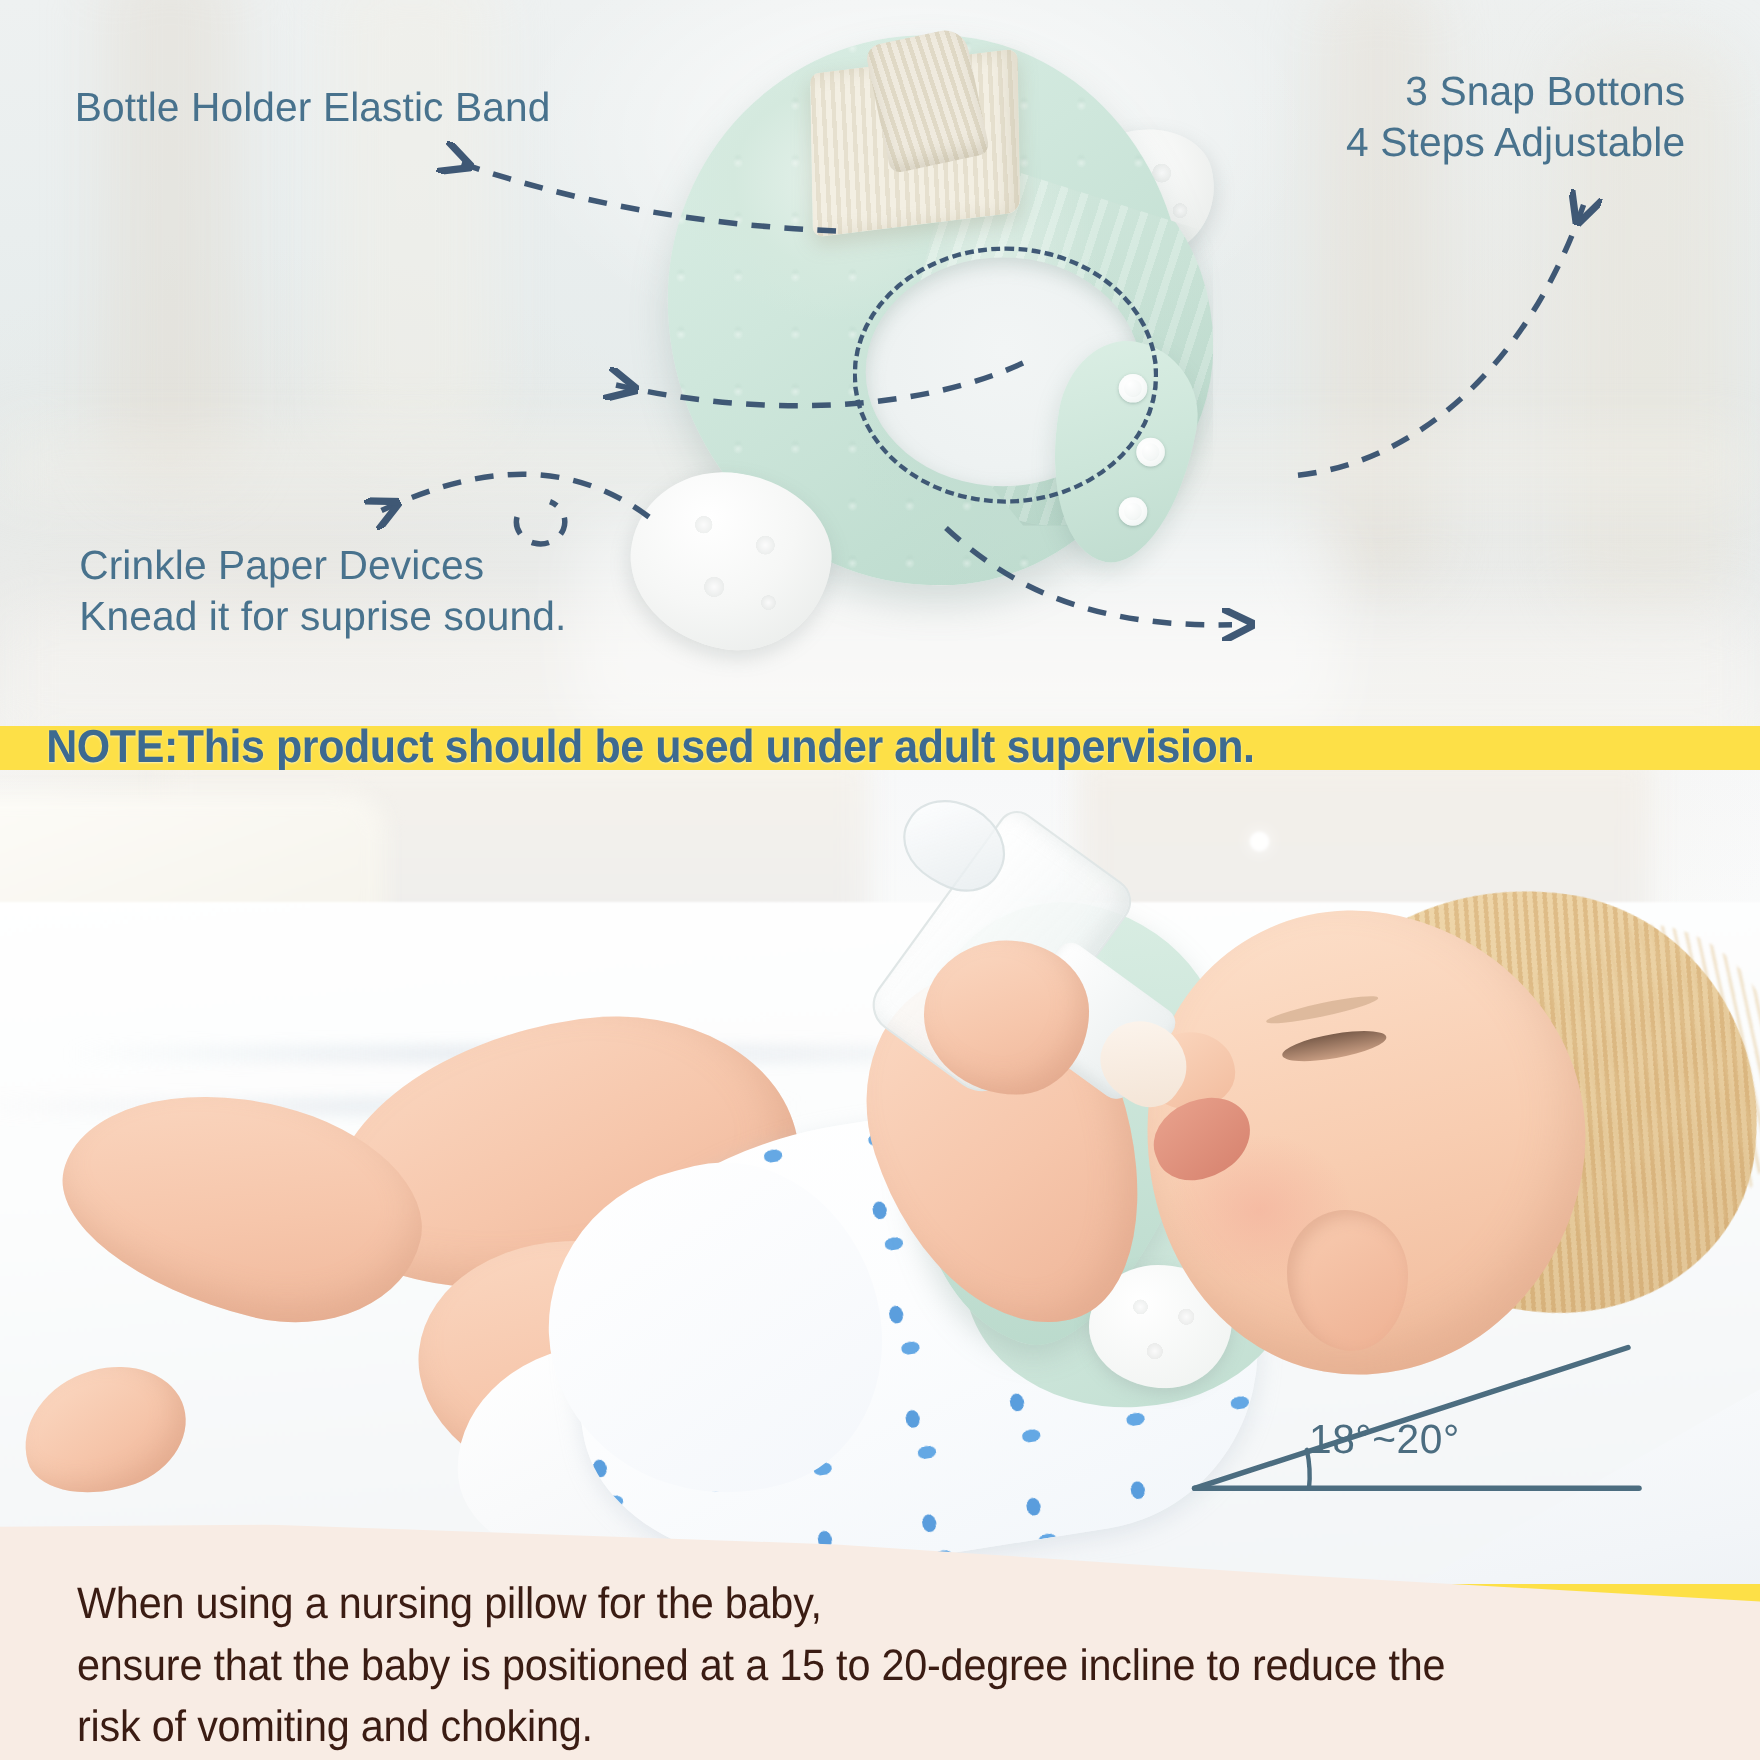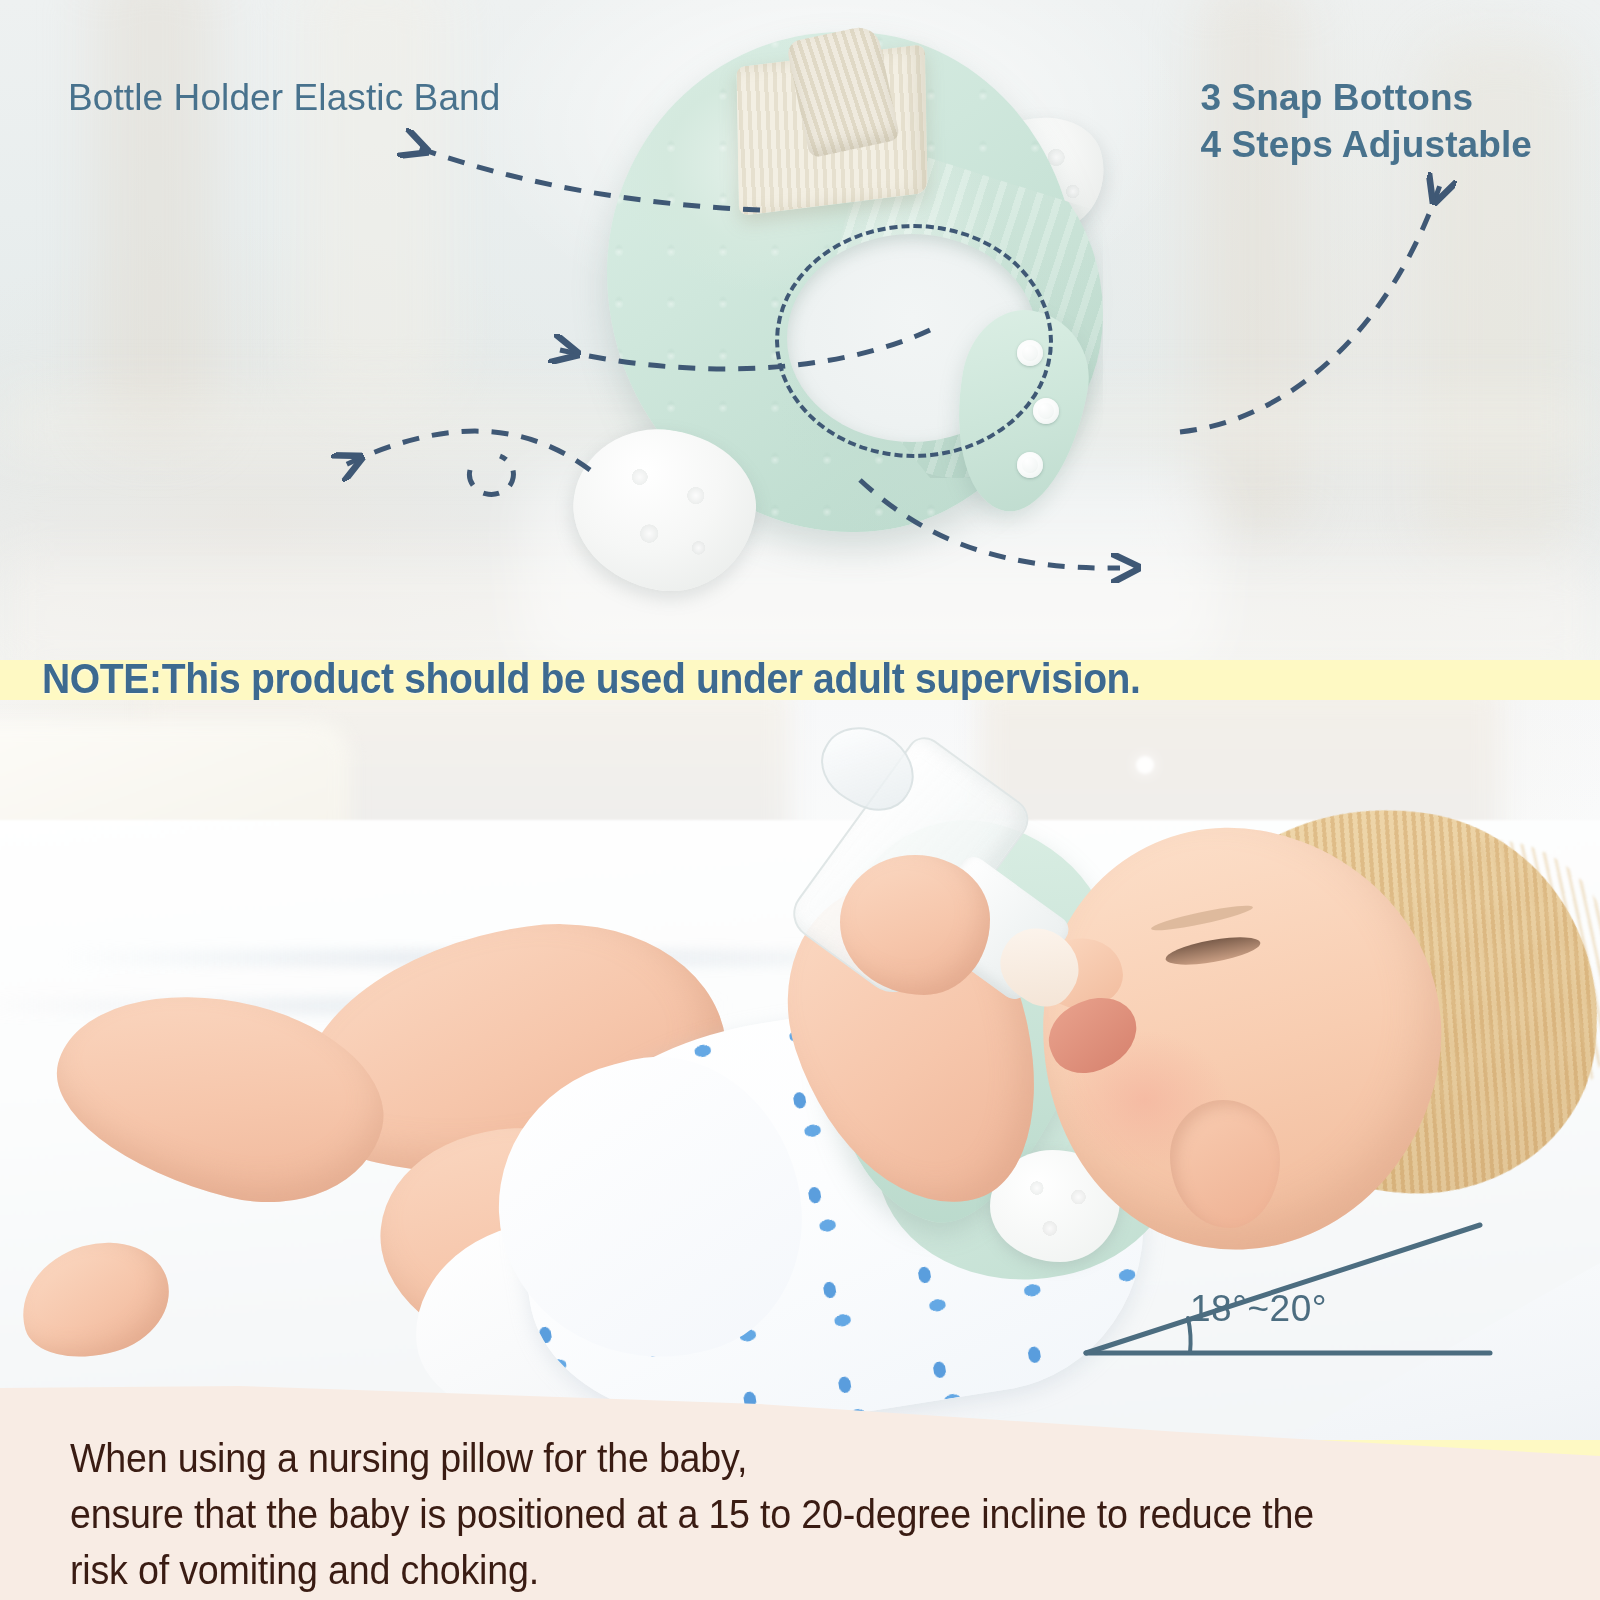--- a/index.html
+++ b/index.html
@@ -2,21 +2,21 @@
 <html><head>
 <meta charset="utf-8">
 <style>
   html,body{margin:0;padding:0;background:#fff;}
   body{font-family:"Liberation Sans",sans-serif;}
 
   #page{
     position:relative;
     width:1600px;height:1600px;
     overflow:hidden;
-    background:#fef9c3;
+    background:#fde047;
   }
 
   
   #top-panel{
     position:absolute;left:0;top:0;width:1600px;height:660px;
     overflow:hidden;
     background:
       radial-gradient(ellipse 600px 420px at 250px 520px, rgba(233,228,220,.55), rgba(233,228,220,0) 70%),
       radial-gradient(ellipse 420px 560px at 1380px 330px, rgba(236,231,223,.50), rgba(236,231,223,0) 72%),
       radial-gradient(ellipse 520px 300px at 830px 120px, rgba(255,255,255,.85), rgba(255,255,255,0) 70%),
@@ -36,21 +36,21 @@
     position:absolute;
     color:#48728d;
     font-size:37px;
     line-height:47px;
     letter-spacing:.1px;
     white-space:pre-line;
     font-family:"Liberation Sans",sans-serif;
   }
   #lbl-band{left:68px;top:74px;}
   #lbl-head{left:70px;top:218px;}
-  #lbl-snap{right:68px;top:74px;font-weight:bold;}
+  #lbl-snap{right:68px;top:59px;text-align:right;}
   #lbl-crinkle{left:72px;top:490px;}
   #lbl-minky{left:1138px;top:548px;}
 
   
   #product{position:absolute;left:565px;top:10px;width:620px;height:620px;}
 
   
   .paw{position:absolute;border-radius:48% 52% 46% 54%/50% 44% 56% 50%;
        background:
          radial-gradient(circle 13px at 34% 32%, #fbfbfb, #eef0ef 60%, rgba(238,240,239,0) 62%),
@@ -411,20 +411,22 @@
         <path d="M 470 470 a 22 20 0 1 0 30 -14"></path>
       </g>
     </svg>
 
     <div class="tp-label" id="lbl-band">Bottle Holder Elastic Band</div>
 
 
     <div class="tp-label" id="lbl-snap">3 Snap Bottons
 4 Steps Adjustable</div>
 
+    <div class="tp-label" id="lbl-crinkle">Crinkle Paper Devices
+Knead it for suprise sound.</div>
 
   </div>
 
   <div id="note">NOTE:This product should be used under adult supervision.</div>
 
   <div id="photo">
     <div class="ph" id="headboard-a"></div>
     <div class="ph" id="headboard-b"></div>
     <div class="bokeh" id="bok-1"></div>
     <div class="ph" id="pillow-left"></div>

